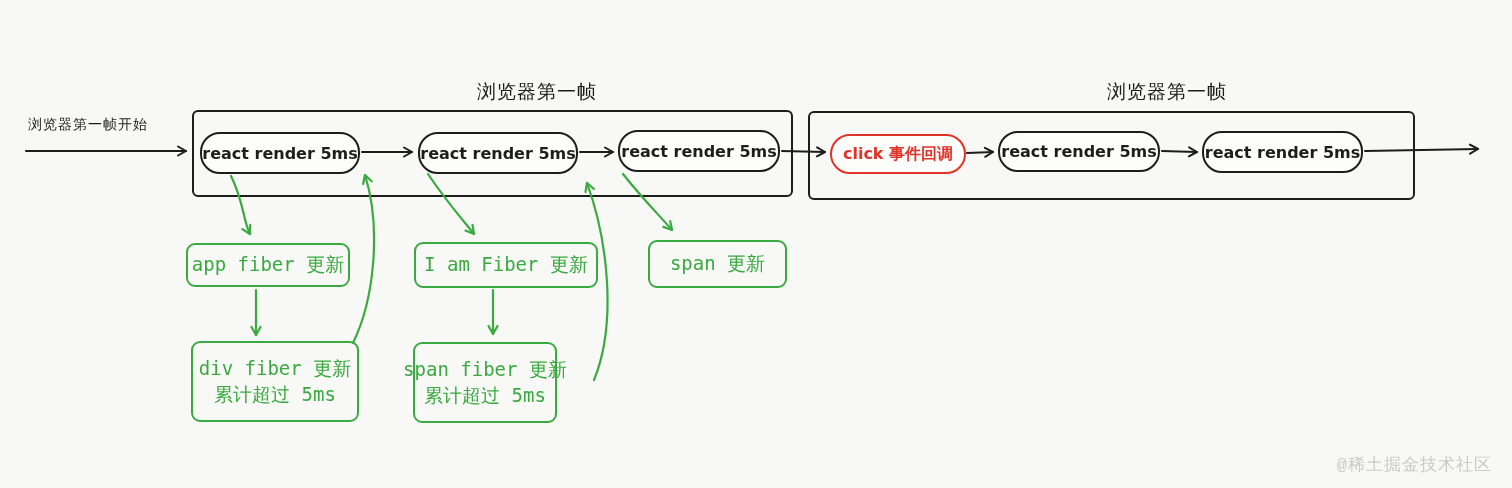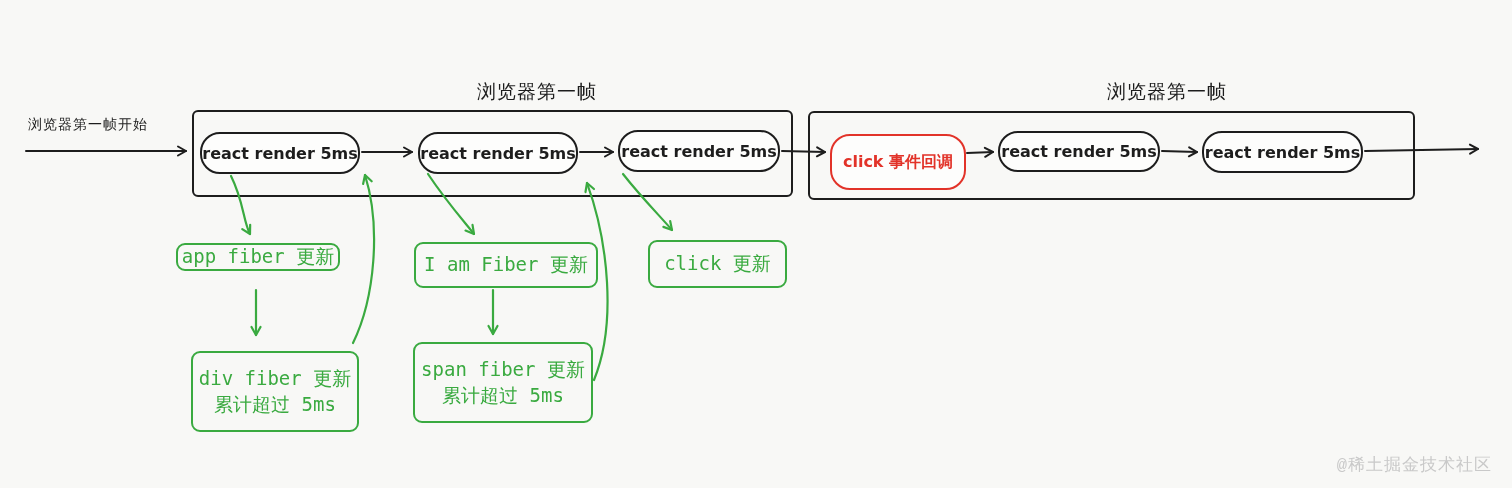--- a/index.html
+++ b/index.html
@@ -32,34 +32,34 @@
     position:absolute; z-index:2; box-sizing:border-box;
     background:var(--box-bg); border:2.5px solid var(--ink); border-radius:20px;
     display:flex; align-items:center; justify-content:center;
     font-weight:700; font-size:16px; white-space:nowrap;
   }
   .rb1{left:200px; top:132px; width:160px; height:42px;}
   .rb2{left:418px; top:132px; width:160px; height:42px;}
   .rb3{left:618px; top:130px; width:162px; height:42px;}
   .rb4{left:998px; top:131px; width:162px; height:41px;}
   .rb5{left:1202px; top:131px; width:161px; height:42px;}
-  .click-box{left:830px; top:134px; width:136px; height:56px; border-color:var(--red); color:var(--red);}
+  .click-box{left:830px; top:134px; width:136px; height:40px; border-color:var(--red); color:var(--red);}
 
   .gbox{
     position:absolute; z-index:2; box-sizing:border-box;
     border:2.5px solid var(--green); border-radius:9px; color:var(--green);
     background:transparent;
     display:flex; flex-direction:column; align-items:center; justify-content:center;
     font-family:"DejaVu Sans Mono", monospace; font-size:19px; line-height:1.35; white-space:nowrap;
   }
-  .g-app{left:176px; top:243px; width:164px; height:28px;}
+  .g-app{left:186px; top:243px; width:164px; height:44px;}
   .g-iam{left:414px; top:242px; width:184px; height:46px;}
   .g-fiber{left:648px; top:240px; width:139px; height:48px;}
-  .g-div{left:191px; top:351px; width:168px; height:81px;}
-  .g-span{left:413px; top:342px; width:180px; height:81px;}
+  .g-div{left:191px; top:341px; width:168px; height:81px;}
+  .g-span{left:413px; top:342px; width:144px; height:81px;}
 
   .watermark{position:absolute; right:20px; bottom:12px; font-size:17px; color:var(--watermark); letter-spacing:1px;font-family:Liberation Mono, monospace;}
 </style>
 </head>
 <body>
 
 <div class="canvas">
 
   <div class="start-label">浏览器第一帧开始</div>
   <div class="frame-title t1">浏览器第一帧</div>
@@ -71,21 +71,21 @@
   <div class="rbox rb1">react render 5ms</div>
   <div class="rbox rb2">react render 5ms</div>
   <div class="rbox rb3">react render 5ms</div>
 
   <div class="rbox click-box">click 事件回调</div>
   <div class="rbox rb4">react render 5ms</div>
   <div class="rbox rb5">react render 5ms</div>
 
   <div class="gbox g-app">app fiber 更新</div>
   <div class="gbox g-iam">I am Fiber 更新</div>
-  <div class="gbox g-fiber">click 更新</div>
+  <div class="gbox g-fiber">span 更新</div>
   <div class="gbox g-div">
     <div>div fiber 更新</div>
     <div>累计超过 5ms</div>
   </div>
   <div class="gbox g-span">
     <div>span fiber 更新</div>
     <div>累计超过 5ms</div>
   </div>
 
   <div class="watermark">@稀土掘金技术社区</div>

